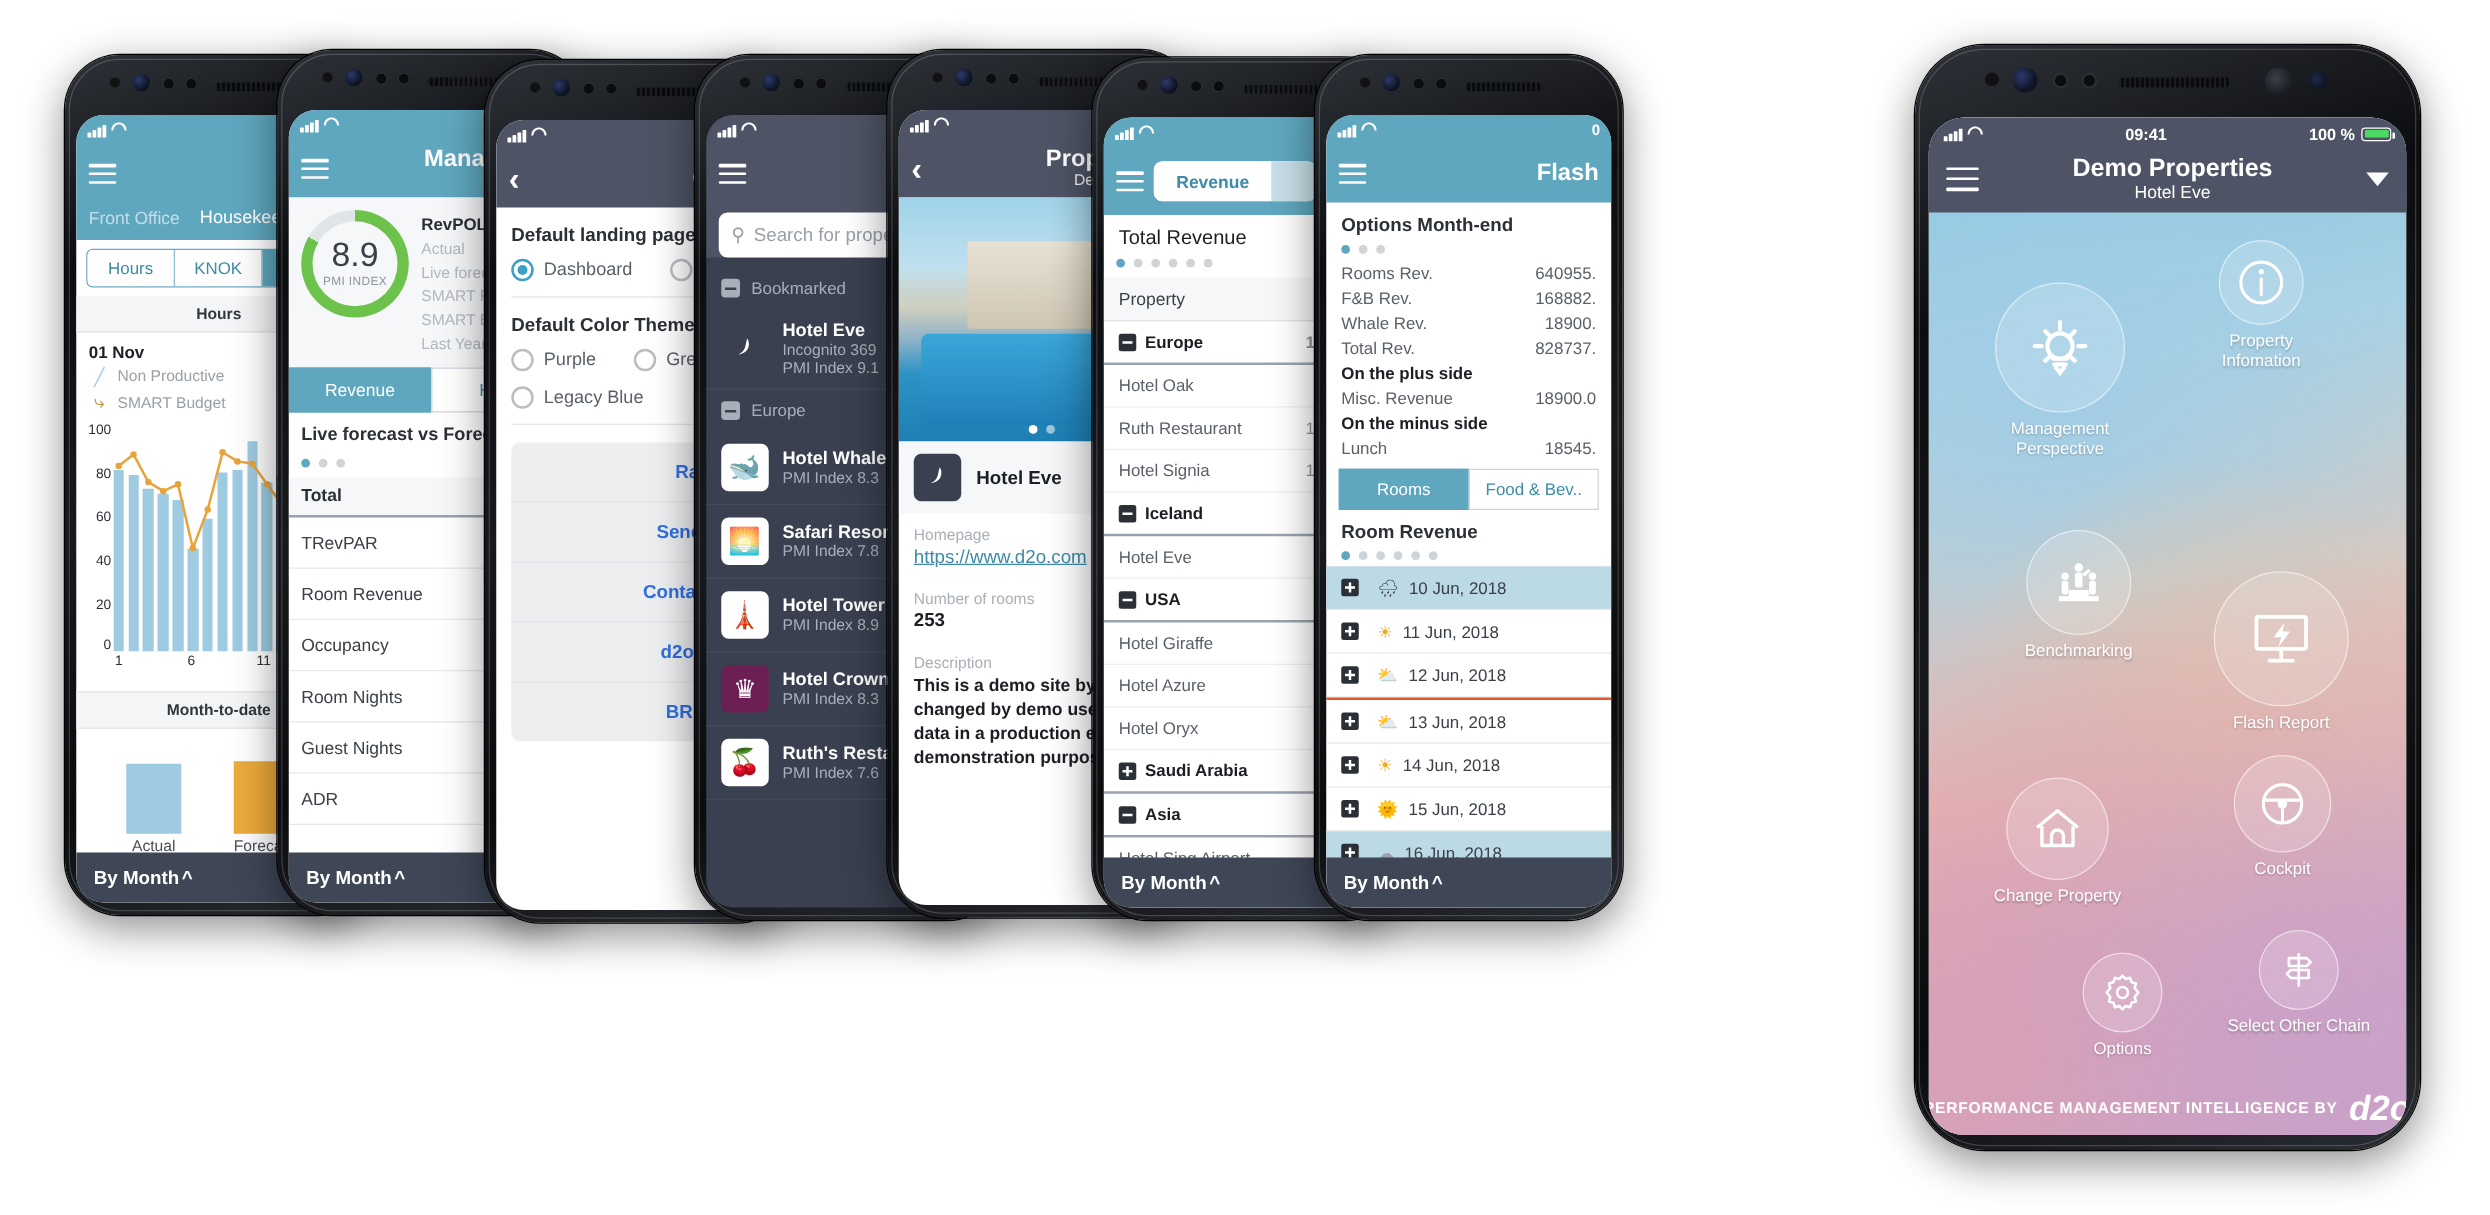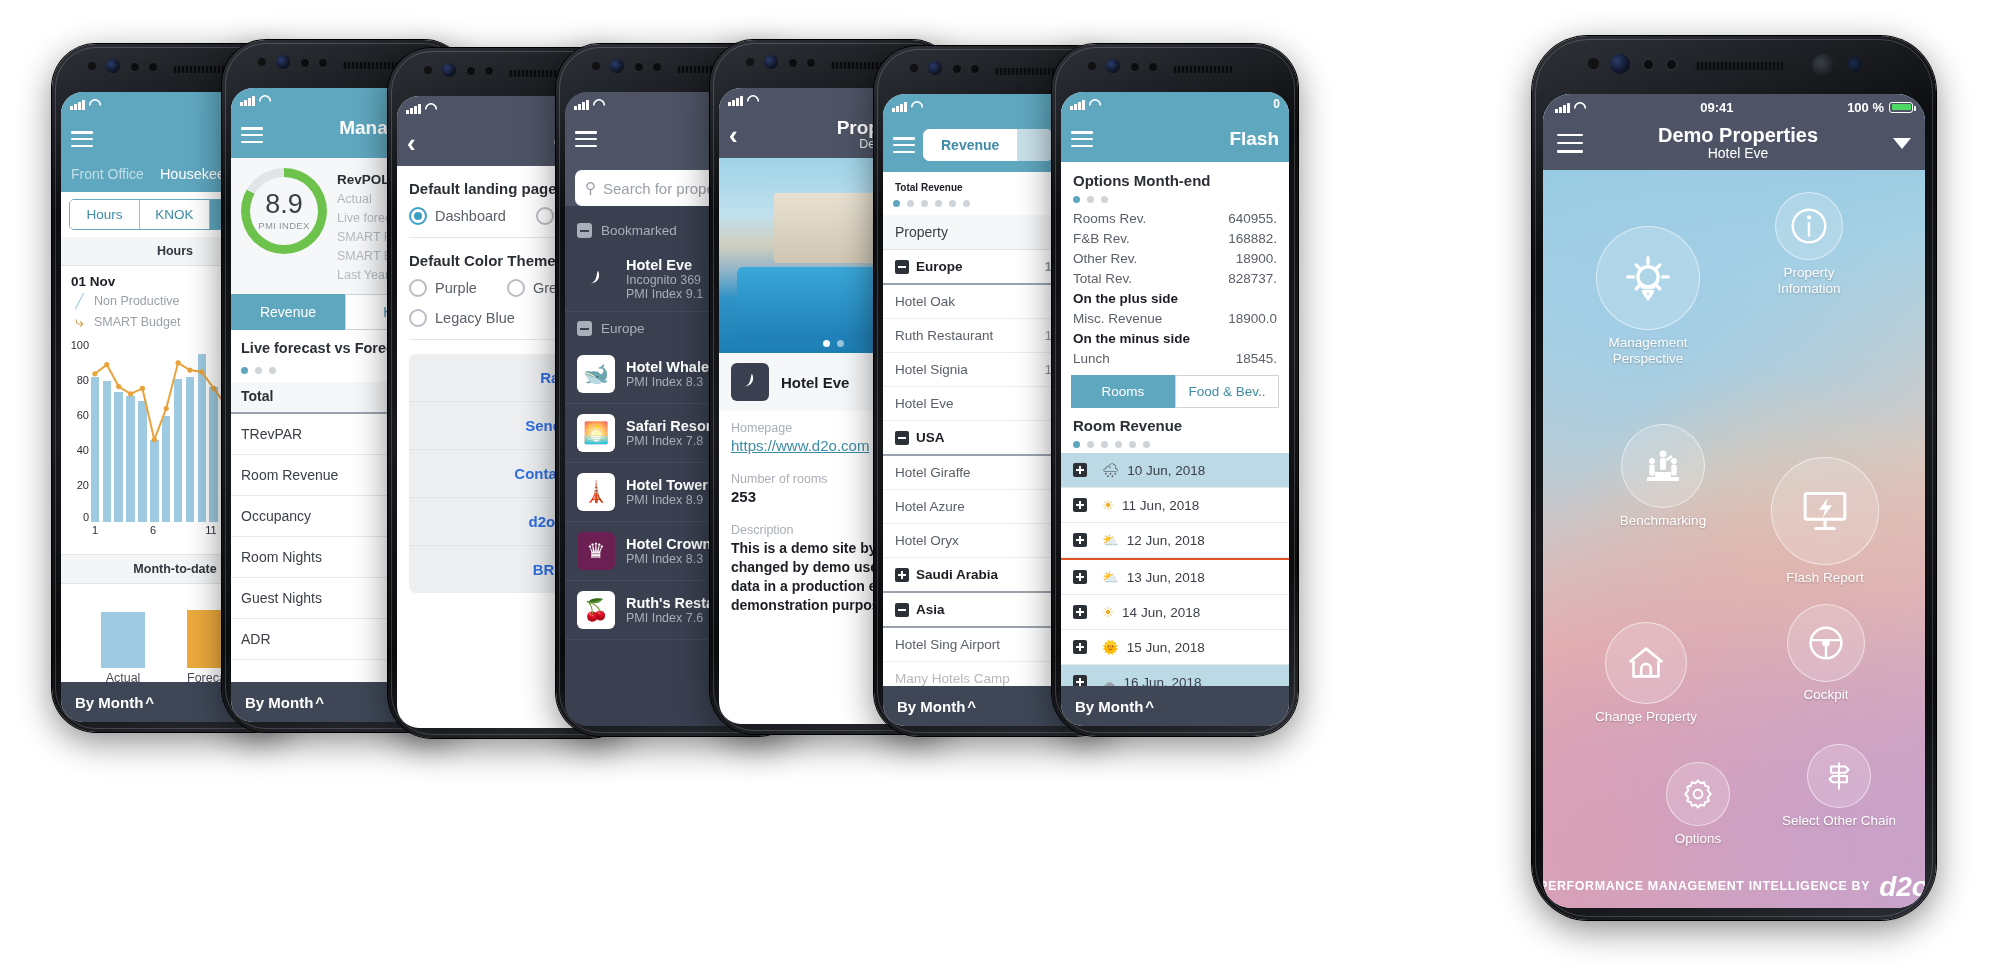--- a/index.html
+++ b/index.html
@@ -711,21 +711,21 @@
               <span></span>
             </div>
           <div class="pill">
             <div class="on">Revenue</div>
             <div class="off" style="width:34px;">&nbsp;</div>
           </div>
         </div>
       </div>
 
       <div style="padding:10px 12px 0;">
-        <div style="font-size:10px;font-weight:bold;color:#1b1e24;">Total Revenue</div>
+        <div style="font-size:16px;font-weight:normal;color:#1b1e24;">Total Revenue</div>
       </div>
       <div class="dots">
         <i class="on"></i>
         <i></i>
         <i></i>
         <i></i>
         <i></i>
         <i></i>
       </div>
       <div class="thead">Property</div>
@@ -742,20 +742,26 @@
         <span class="tri up"></span>
       </div>
       <div class="trow">
         <span class="nm">Ruth Restaurant</span>
         <span class="pc">100%</span>
         <span class="tri up"></span>
       </div>
       <div class="trow">
         <span class="nm">Hotel Signia</span>
         <span class="pc">100%</span>
+        <span class="tri dn"></span>
+      </div>
+      <div class="trow grp">
+        <span class="sqb"></span>
+        <span class="nm">Iceland</span>
+        <span class="pc">80%</span>
         <span class="tri dn"></span>
       </div>
       <div class="trow">
         <span class="nm">Hotel Eve</span>
         <span class="pc">10%</span>
         <span class="tri dn"></span>
       </div>
       <div class="trow grp">
         <span class="sqb"></span>
         <span class="nm">USA</span>
@@ -852,21 +858,21 @@
 
       <div class="frow">
         <span class="fn">Rooms Rev.</span>
         <span>640955.</span>
       </div>
       <div class="frow">
         <span class="fn">F&amp;B Rev.</span>
         <span>168882.</span>
       </div>
       <div class="frow">
-        <span class="fn">Other Rev.</span>
+        <span class="fn">Whale Rev.</span>
         <span>18900.</span>
       </div>
       <div class="frow">
         <span class="fn">Total Rev.</span>
         <span>828737.</span>
       </div>
       <div class="frow b">
         <span class="fn">On the plus side</span>
       </div>
       <div class="frow">

